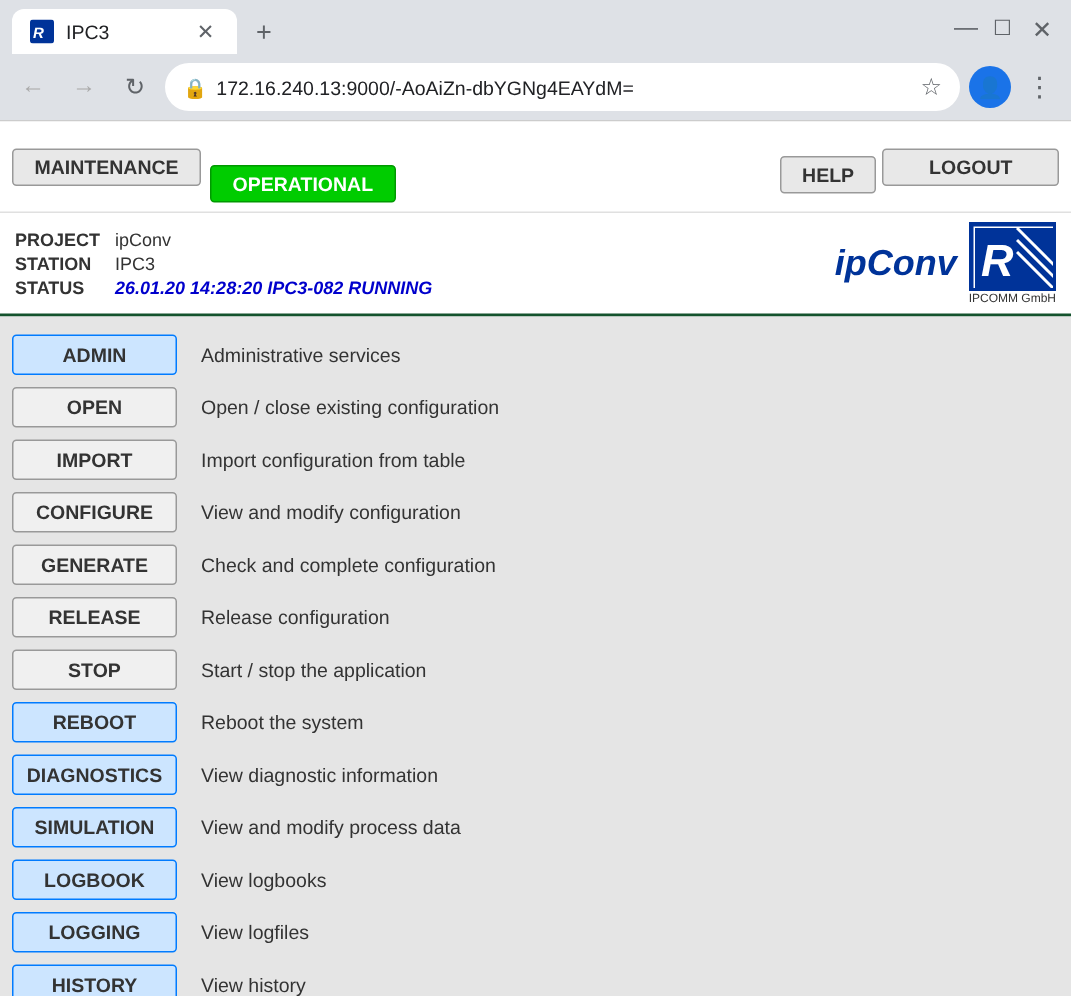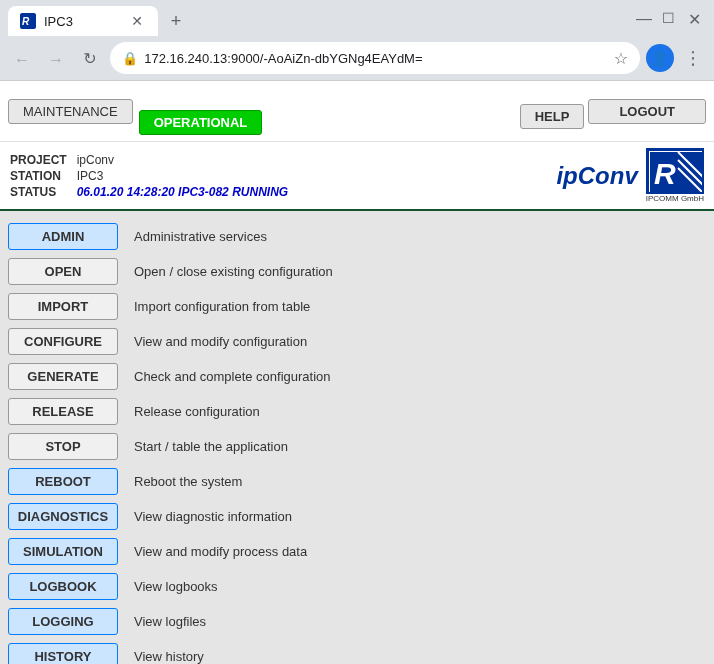--- a/index.html
+++ b/index.html
@@ -24,21 +24,21 @@
     .address-text { font-size: 13px; color: #202124; flex: 1; }
     .star-icon { color: #5f6368; font-size: 16px; cursor: pointer; }
     .profile-icon { width: 28px; height: 28px; border-radius: 50%; background: #1a73e8; display: flex; align-items: center; justify-content: center; color: white; font-size: 14px; cursor: pointer; }
     .menu-icon { color: #5f6368; font-size: 18px; cursor: pointer; padding: 4px; }
 
     
     .main-content { background: white; border-top: 1px solid #ccc; }
 
     
     .top-bar { display: flex; align-items: center; padding: 6px 8px; border-bottom: 1px solid #e0e0e0; background: white; }
-    .btn-maintenance { background: #e8e8e8; border: 1px solid #999; border-radius: 3px; padding: 4px 14px; font-size: 13px; font-weight: normal; color: #333; cursor: pointer; }
+    .btn-maintenance { background: #e8e8e8; border: 1px solid #999; border-radius: 3px; padding: 4px 14px; font-size: 13px; font-weight: bold; color: #333; cursor: pointer; }
     .btn-operational { background: #00cc00; border: 1px solid #009900; border-radius: 3px; padding: 4px 14px; font-size: 13px; font-weight: bold; color: white; cursor: pointer; margin-left: 6px; margin-top: 23px; }
     .spacer { flex: 1; }
     .btn-help { background: #e8e8e8; border: 1px solid #999; border-radius: 3px; padding: 4px 14px; font-size: 13px; font-weight: bold; color: #333; cursor: pointer; margin-right: 4px; margin-top: 10px; }
     .btn-logout { background: #e8e8e8; border: 1px solid #999; border-radius: 3px; padding: 4px 30px; font-size: 13px; font-weight: bold; color: #333; cursor: pointer; }
 
     
     .info-bar { display: flex; align-items: center; padding: 6px 10px; border-bottom: 2px solid #14532d; background: white; }
     .info-labels { display: grid; grid-template-columns: auto auto; row-gap: 2px; column-gap: 10px; }
     .info-key { font-size: 12px; color: #333; font-weight: bold; }
     .info-val { font-size: 12px; color: #333; }
@@ -107,21 +107,21 @@
       <button class="btn-logout">LOGOUT</button>
     </div>
 
     <div class="info-bar">
       <div class="info-labels">
         <span class="info-key">PROJECT</span>
         <span class="info-val">ipConv</span>
         <span class="info-key">STATION</span>
         <span class="info-val">IPC3</span>
         <span class="info-key">STATUS</span>
-        <span class="info-val status">06.01.20 14:28:20 IPC3-082 RUNNING</span>
+        <span class="info-val status">26.01.20 14:28:20 IPC3-082 RUNNING</span>
       </div>
       <div class="info-logo">
         <span class="logo-text-ipconv">ipConv</span>
         <div style="display:flex; flex-direction:column; align-items:center;">
           <div class="logo-box">
             <svg viewBox="0 0 58 46" xmlns="http://www.w3.org/2000/svg" width="58" height="46">
 
               <rect width="58" height="46" fill="white" stroke="#003399" stroke-width="2"></rect>
 
               <rect x="2" y="2" width="54" height="42" fill="#003399"></rect>
@@ -158,21 +158,21 @@
         <div class="menu-row">
           <button class="menu-btn normal">GENERATE</button>
           <span class="menu-desc">Check and complete configuration</span>
         </div>
         <div class="menu-row">
           <button class="menu-btn normal">RELEASE</button>
           <span class="menu-desc">Release configuration</span>
         </div>
         <div class="menu-row">
           <button class="menu-btn normal">STOP</button>
-          <span class="menu-desc">Start / table the application</span>
+          <span class="menu-desc">Start / stop the application</span>
         </div>
         <div class="menu-row">
           <button class="menu-btn active">REBOOT</button>
           <span class="menu-desc">Reboot the system</span>
         </div>
         <div class="menu-row">
           <button class="menu-btn active">DIAGNOSTICS</button>
           <span class="menu-desc">View diagnostic information</span>
         </div>
         <div class="menu-row">

